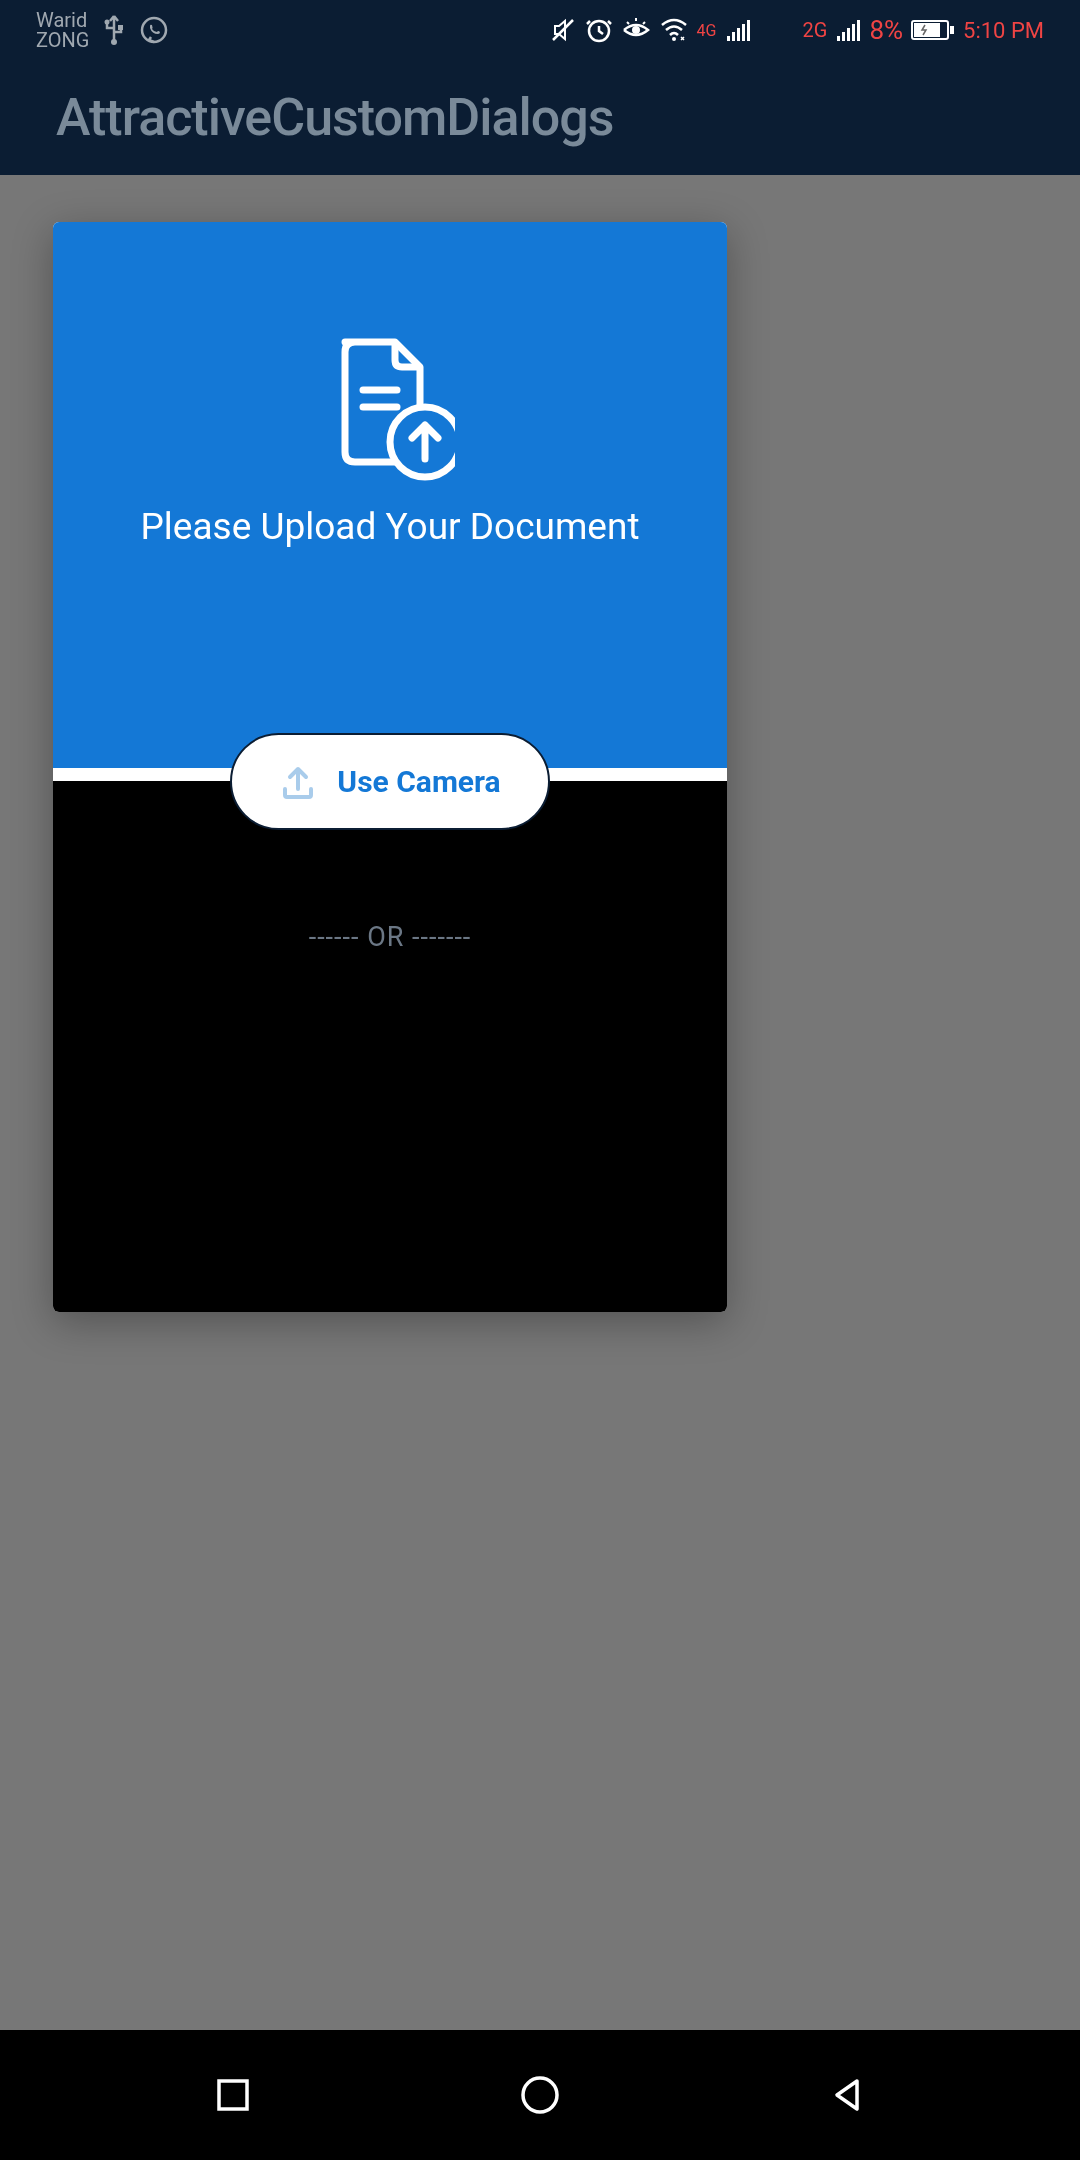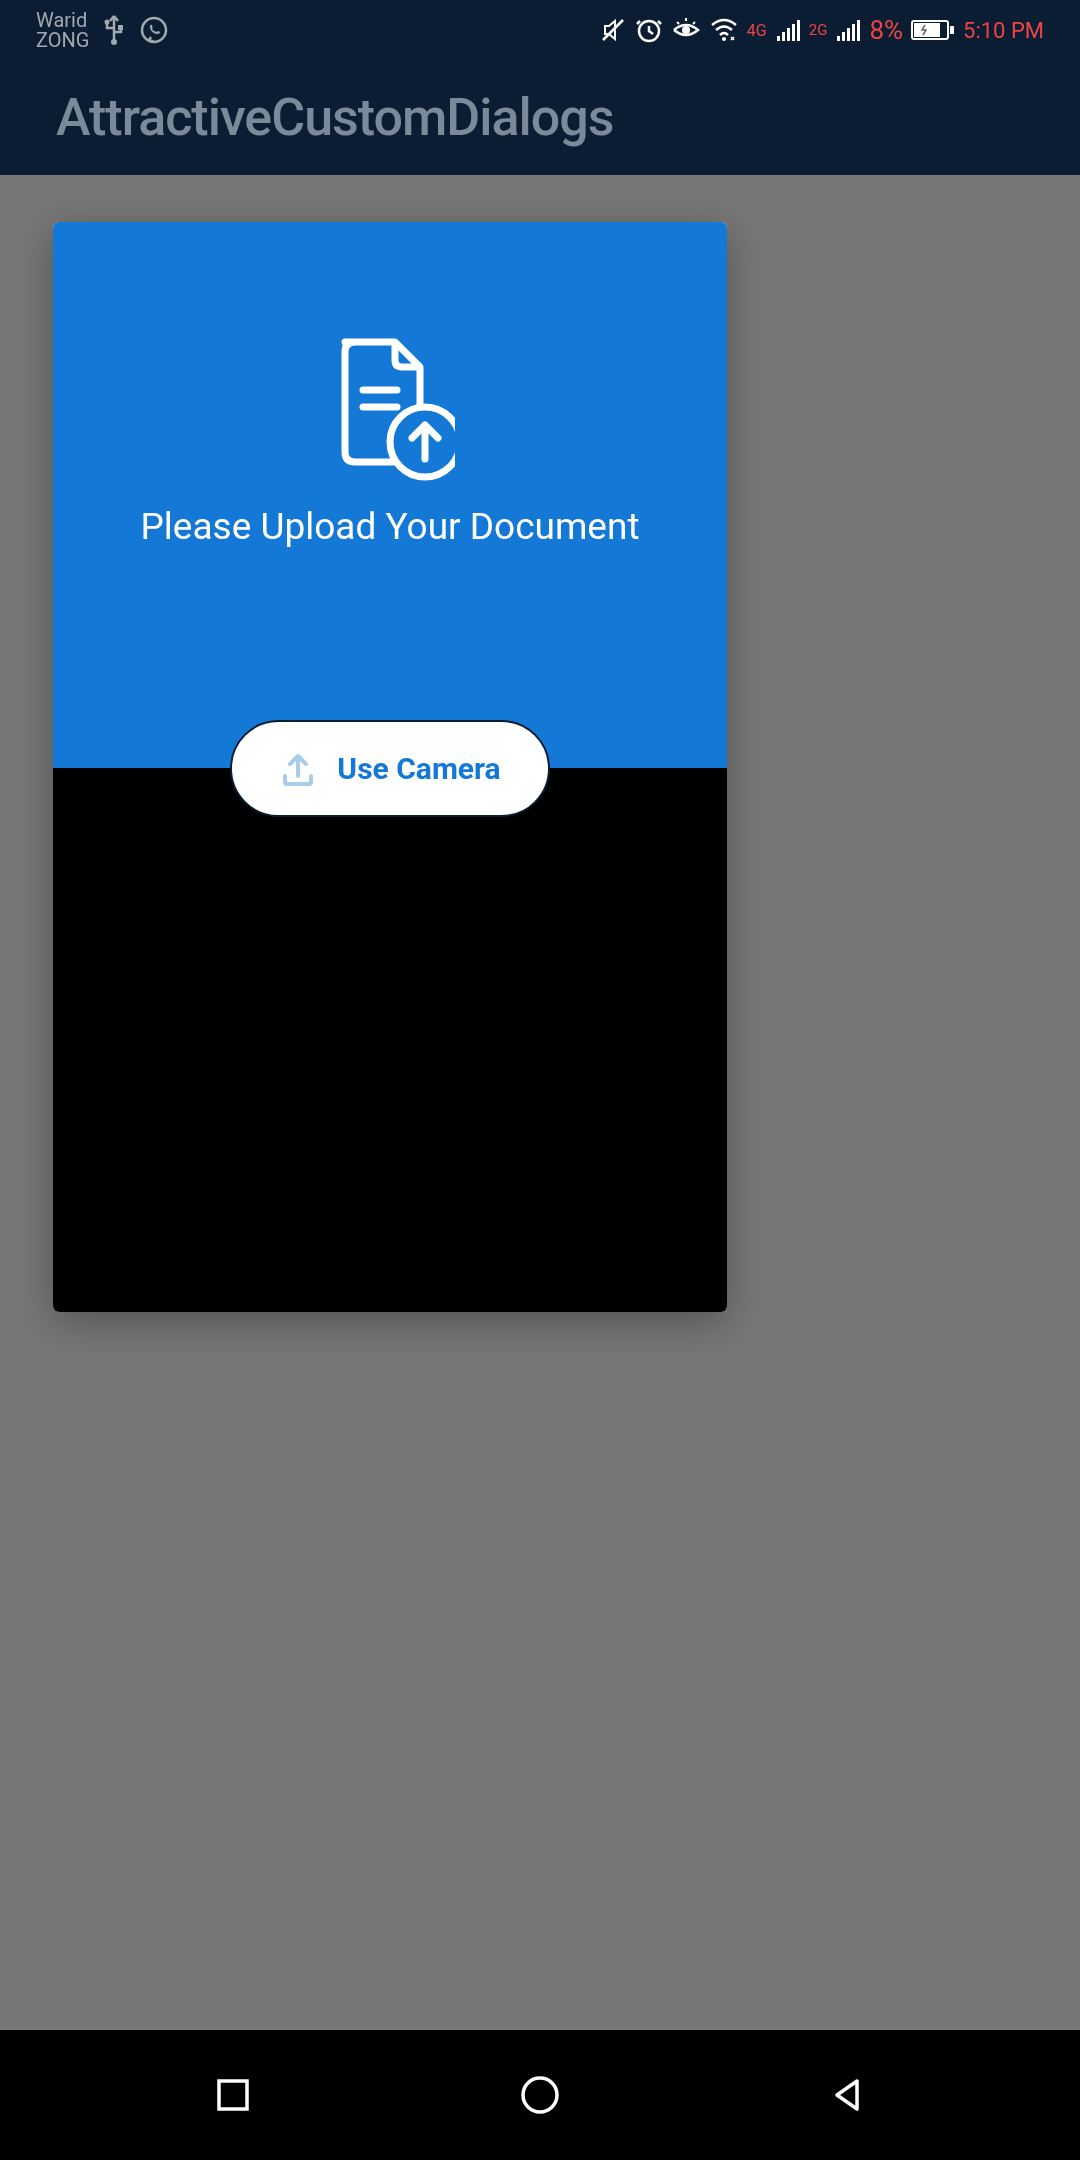--- a/index.html
+++ b/index.html
@@ -92,20 +92,21 @@
       top: 222px;
       left: 53px;
       width: 674px;
       height: 1090px;
       background: #ffffff;
       border-radius: 6px;
       box-shadow: 0 10px 40px rgba(0, 0, 0, 0.3);
       overflow: hidden;
       display: flex;
       flex-direction: column;
+      gap: 13px;
     }
     
     .dialog-header {
       background: #1478d6;
       height: 546px;
       display: flex;
       flex-direction: column;
       align-items: center;
       justify-content: flex-start;
       padding-top: 110px;
@@ -285,21 +286,21 @@
     <span style="font-size:16px;">4G</span>
     <span class="status-icon">
       <svg width="26" height="24" viewBox="0 0 26 24" fill="none">
         <rect x="2" y="18" width="3" height="5" fill="#ffffff"></rect>
         <rect x="7" y="14" width="3" height="9" fill="#ffffff"></rect>
         <rect x="12" y="10" width="3" height="13" fill="#ffffff"></rect>
         <rect x="17" y="6" width="3" height="17" fill="#ffffff"></rect>
         <rect x="22" y="2" width="3" height="21" fill="#ffffff"></rect>
       </svg>
     </span>
-    <span style="font-size:15px;">2G</span>
+    <span style="font-size:20px;margin-left:44px;">2G</span>
     <span class="status-icon">
       <svg width="26" height="24" viewBox="0 0 26 24" fill="none">
         <rect x="2" y="18" width="3" height="5" fill="#ffffff"></rect>
         <rect x="7" y="14" width="3" height="9" fill="#ffffff"></rect>
         <rect x="12" y="10" width="3" height="13" fill="#ffffff"></rect>
         <rect x="17" y="6" width="3" height="17" fill="#ffffff"></rect>
         <rect x="22" y="2" width="3" height="21" fill="#ffffff"></rect>
       </svg>
     </span>
     <span>8%</span>
@@ -341,20 +342,21 @@
     <div class="camera-button">
       <span class="upload-mini-icon">
         <svg width="38" height="38" viewBox="0 0 38 38" fill="none">
           <path d="M19 26 L19 6 M19 6 L11 14 M19 6 L27 14" stroke="#a9cceb" stroke-width="4" stroke-linecap="round" stroke-linejoin="round"></path>
           <path d="M6 26 L6 32 Q6 34 8 34 L30 34 Q32 34 32 32 L32 26" stroke="#a9cceb" stroke-width="4" stroke-linecap="round" stroke-linejoin="round"></path>
         </svg>
       </span>
       <span class="camera-button-label">Use Camera</span>
     </div>
 
+    <div class="divider-row">------  OR  -------</div>
 
   </div>
 </div>
 
 <div class="nav-bar">
   <div class="nav-button">
     <svg width="40" height="40" viewBox="0 0 40 40" fill="none">
       <rect x="6" y="6" width="28" height="28" stroke="#ffffff" stroke-width="3.5" fill="none"></rect>
     </svg>
   </div>

